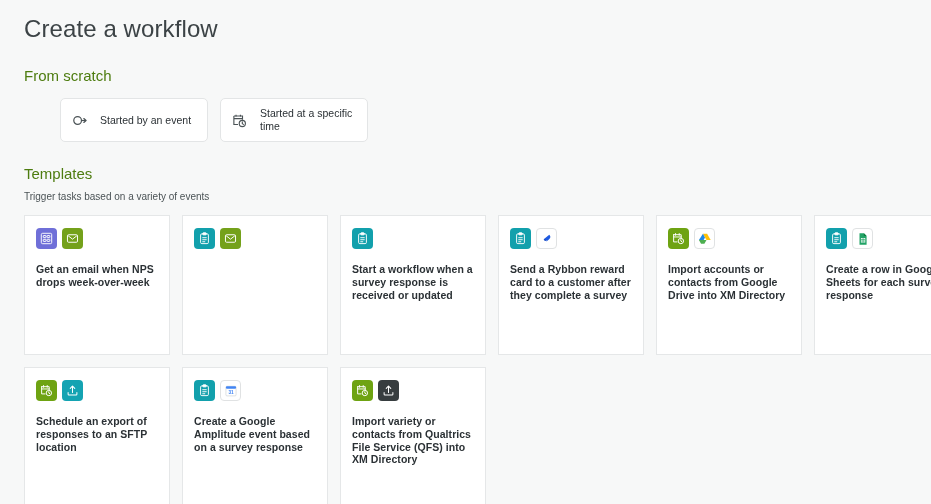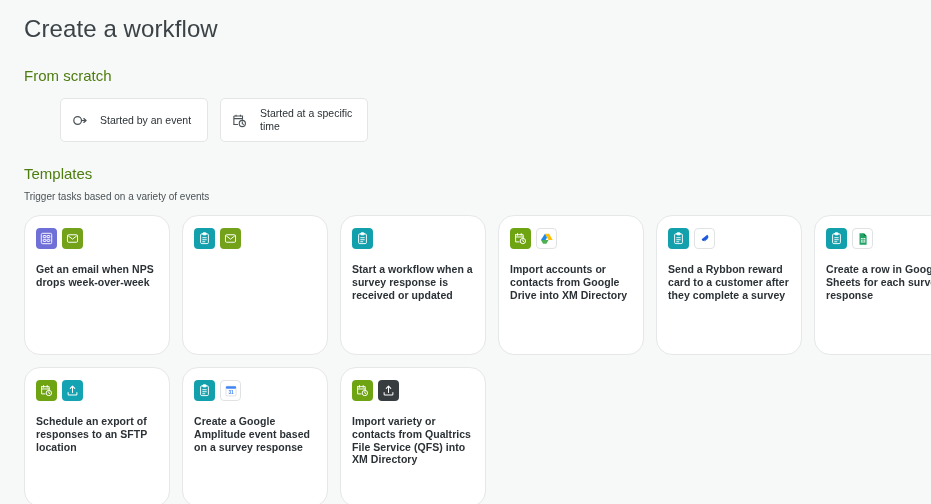--- a/index.html
+++ b/index.html
@@ -59,21 +59,21 @@
   .tpl-wrap { margin-top: 11px; position: relative; }
   .tpl-row { display: flex; gap: 12px; }
   .tpl-row + .tpl-row { margin-top: 12px; }
 
   .tpl-card {
     width: 146px;
     height: 140px;
     flex: 0 0 146px;
     background: #ffffff;
     border: 1px solid #e5e7e8;
-    border-radius: 16px;
+    border-radius: 0;
     padding: 12px 11px 0 11px;
     cursor: pointer;
   }
   .tpl-icons { display: flex; gap: 5px; }
   .tpl-title {
     margin-top: 14px;
     font-size: 10.5px;
     font-weight: bold;
     color: #2b3135;
     line-height: 12.8px;
@@ -183,20 +183,38 @@
                 <rect x="3.2" y="2.3" width="9.6" height="12" rx="1.5"></rect>
                 <rect x="5.8" y="1" width="4.4" height="2.5" rx=".9" fill="#ffffff"></rect>
                 <path d="M5.8 7h4.4M5.8 9.5h4.4M5.8 12h2.6" stroke-linecap="round"></path>
               </svg>
             </span>
           </div>
           <div class="tpl-title">Start a workflow when a survey response is received or updated</div>
         </div>
         <div class="tpl-card">
           <div class="tpl-icons">
+            <span class="ico bg-teal">
+              <svg width="13" height="13" viewBox="0 0 16 16" fill="none" stroke="#ffffff" stroke-width="1.15">
+                <rect x="3.2" y="2.3" width="9.6" height="12" rx="1.5"></rect>
+                <rect x="5.8" y="1" width="4.4" height="2.5" rx=".9" fill="#ffffff"></rect>
+                <path d="M5.8 7h4.4M5.8 9.5h4.4M5.8 12h2.6" stroke-linecap="round"></path>
+              </svg>
+            </span>
+            <span class="ico bordered">
+              <svg width="14" height="14" viewBox="0 0 16 16">
+                <path d="M10.6 3.1 4.2 8.4l1.6 1.9 1.4-1.2.2 1.7 3.4-2.9a2.9 2.9 0 0 0 .3-4.1l-.5-.7z" fill="#1f5ae0"></path>
+                <path d="m4.2 8.4 1.6 1.9 1.4-1.2z" fill="#1546b5"></path>
+              </svg>
+            </span>
+          </div>
+          <div class="tpl-title">Send a Rybbon reward card to a customer after they complete a survey</div>
+        </div>
+        <div class="tpl-card">
+          <div class="tpl-icons">
             <span class="ico bg-green">
               <svg width="13" height="13" viewBox="0 0 16 16" fill="none" stroke="#ffffff" stroke-width="1.2">
                 <path d="M2 3.3h9.3v3.9M2 3.3v8.9h4.2M2 6.1h9.3M4.4 1.9v2.1M8.9 1.9v2.1" stroke-linecap="round"></path>
                 <circle cx="10.9" cy="11.1" r="3.3"></circle>
                 <path d="M10.9 9.5v1.7l1.2.8" stroke-linecap="round"></path>
               </svg>
             </span>
             <span class="ico bordered">
               <svg width="14" height="14" viewBox="0 0 16 16">
                 <path d="M5.6 2.1h4.8l4.1 7.1H9.7z" fill="#ffc107"></path>
@@ -212,38 +230,20 @@
           <div class="tpl-icons">
             <span class="ico bg-teal">
               <svg width="13" height="13" viewBox="0 0 16 16" fill="none" stroke="#ffffff" stroke-width="1.15">
                 <rect x="3.2" y="2.3" width="9.6" height="12" rx="1.5"></rect>
                 <rect x="5.8" y="1" width="4.4" height="2.5" rx=".9" fill="#ffffff"></rect>
                 <path d="M5.8 7h4.4M5.8 9.5h4.4M5.8 12h2.6" stroke-linecap="round"></path>
               </svg>
             </span>
             <span class="ico bordered">
               <svg width="14" height="14" viewBox="0 0 16 16">
-                <path d="M10.6 3.1 4.2 8.4l1.6 1.9 1.4-1.2.2 1.7 3.4-2.9a2.9 2.9 0 0 0 .3-4.1l-.5-.7z" fill="#1f5ae0"></path>
-                <path d="m4.2 8.4 1.6 1.9 1.4-1.2z" fill="#1546b5"></path>
-              </svg>
-            </span>
-          </div>
-          <div class="tpl-title">Send a Rybbon reward card to a customer after they complete a survey</div>
-        </div>
-        <div class="tpl-card">
-          <div class="tpl-icons">
-            <span class="ico bg-teal">
-              <svg width="13" height="13" viewBox="0 0 16 16" fill="none" stroke="#ffffff" stroke-width="1.15">
-                <rect x="3.2" y="2.3" width="9.6" height="12" rx="1.5"></rect>
-                <rect x="5.8" y="1" width="4.4" height="2.5" rx=".9" fill="#ffffff"></rect>
-                <path d="M5.8 7h4.4M5.8 9.5h4.4M5.8 12h2.6" stroke-linecap="round"></path>
-              </svg>
-            </span>
-            <span class="ico bordered">
-              <svg width="14" height="14" viewBox="0 0 16 16">
                 <path d="M4 1.4h5l3.1 3.1v10.1H4z" fill="#21a366"></path>
                 <path d="M9 1.4 12.1 4.5H9z" fill="#107c41"></path>
                 <rect x="5.6" y="7" width="5" height="5" fill="#fff"></rect>
                 <path d="M5.6 8.6h5M5.6 10.3h5M8.1 7v5" stroke="#21a366" stroke-width=".75"></path>
               </svg>
             </span>
           </div>
           <div class="tpl-title">Create a row in Google Sheets for each survey response</div>
         </div>
       </div>

